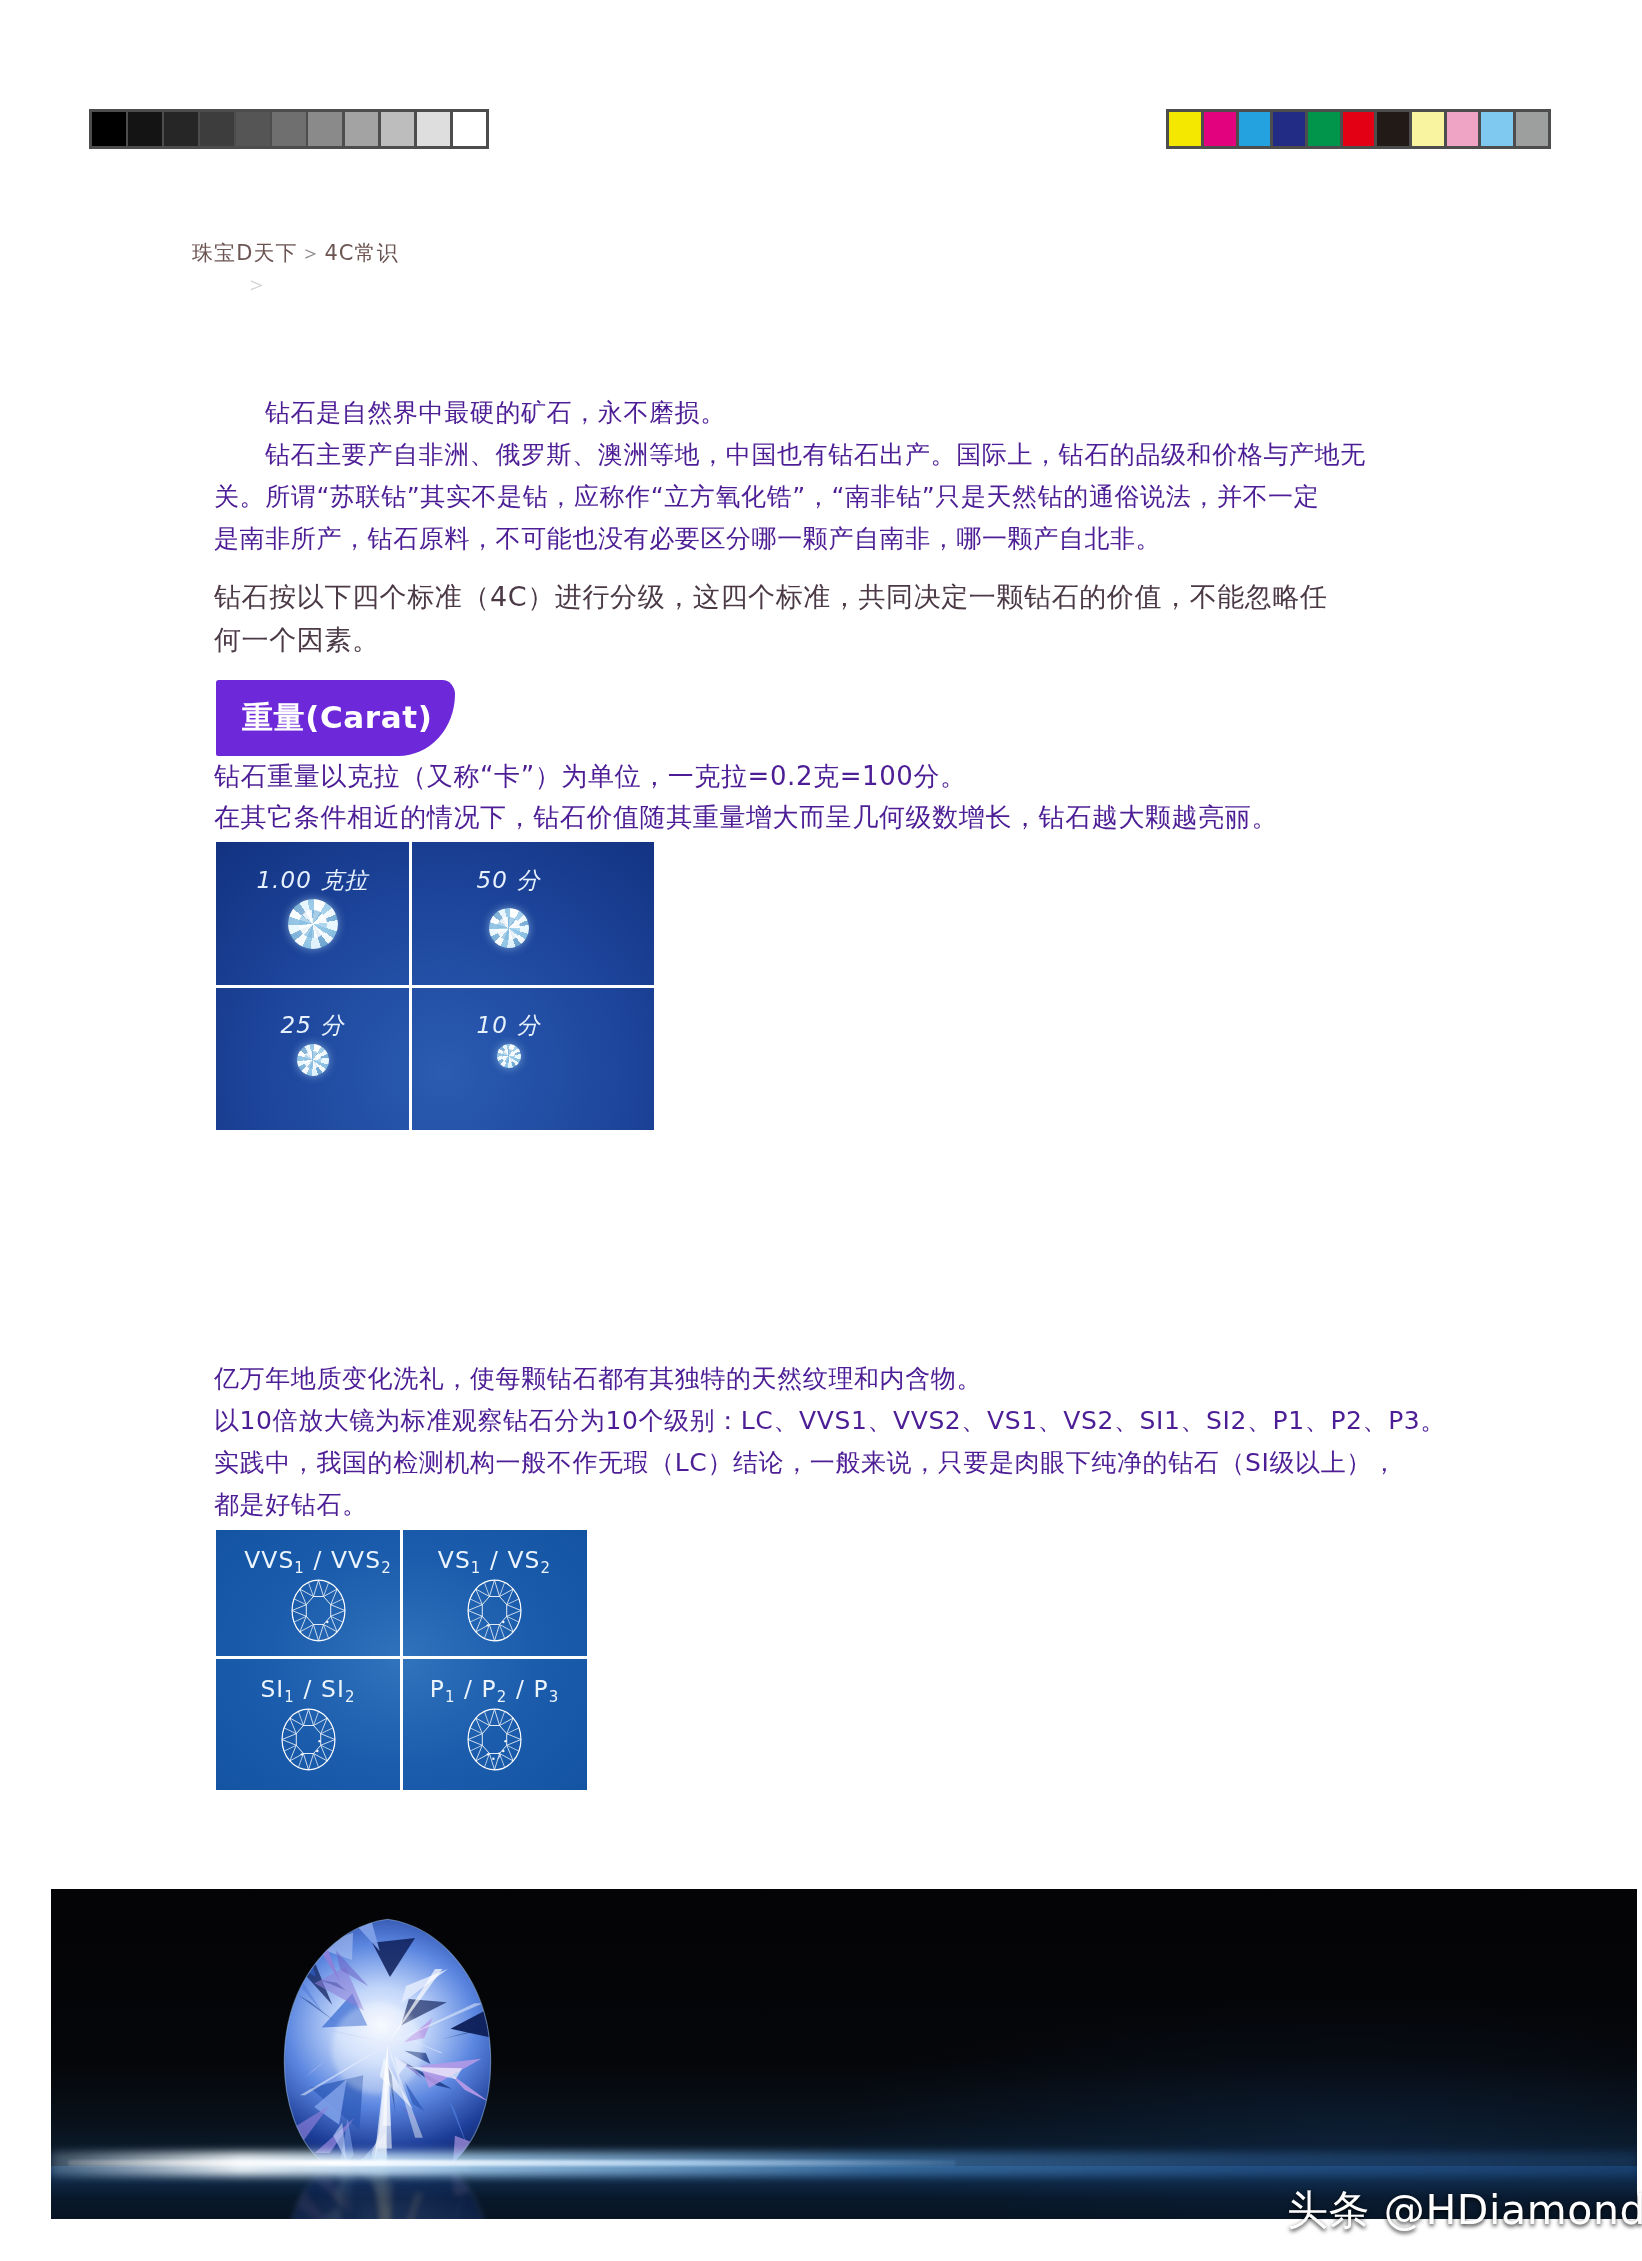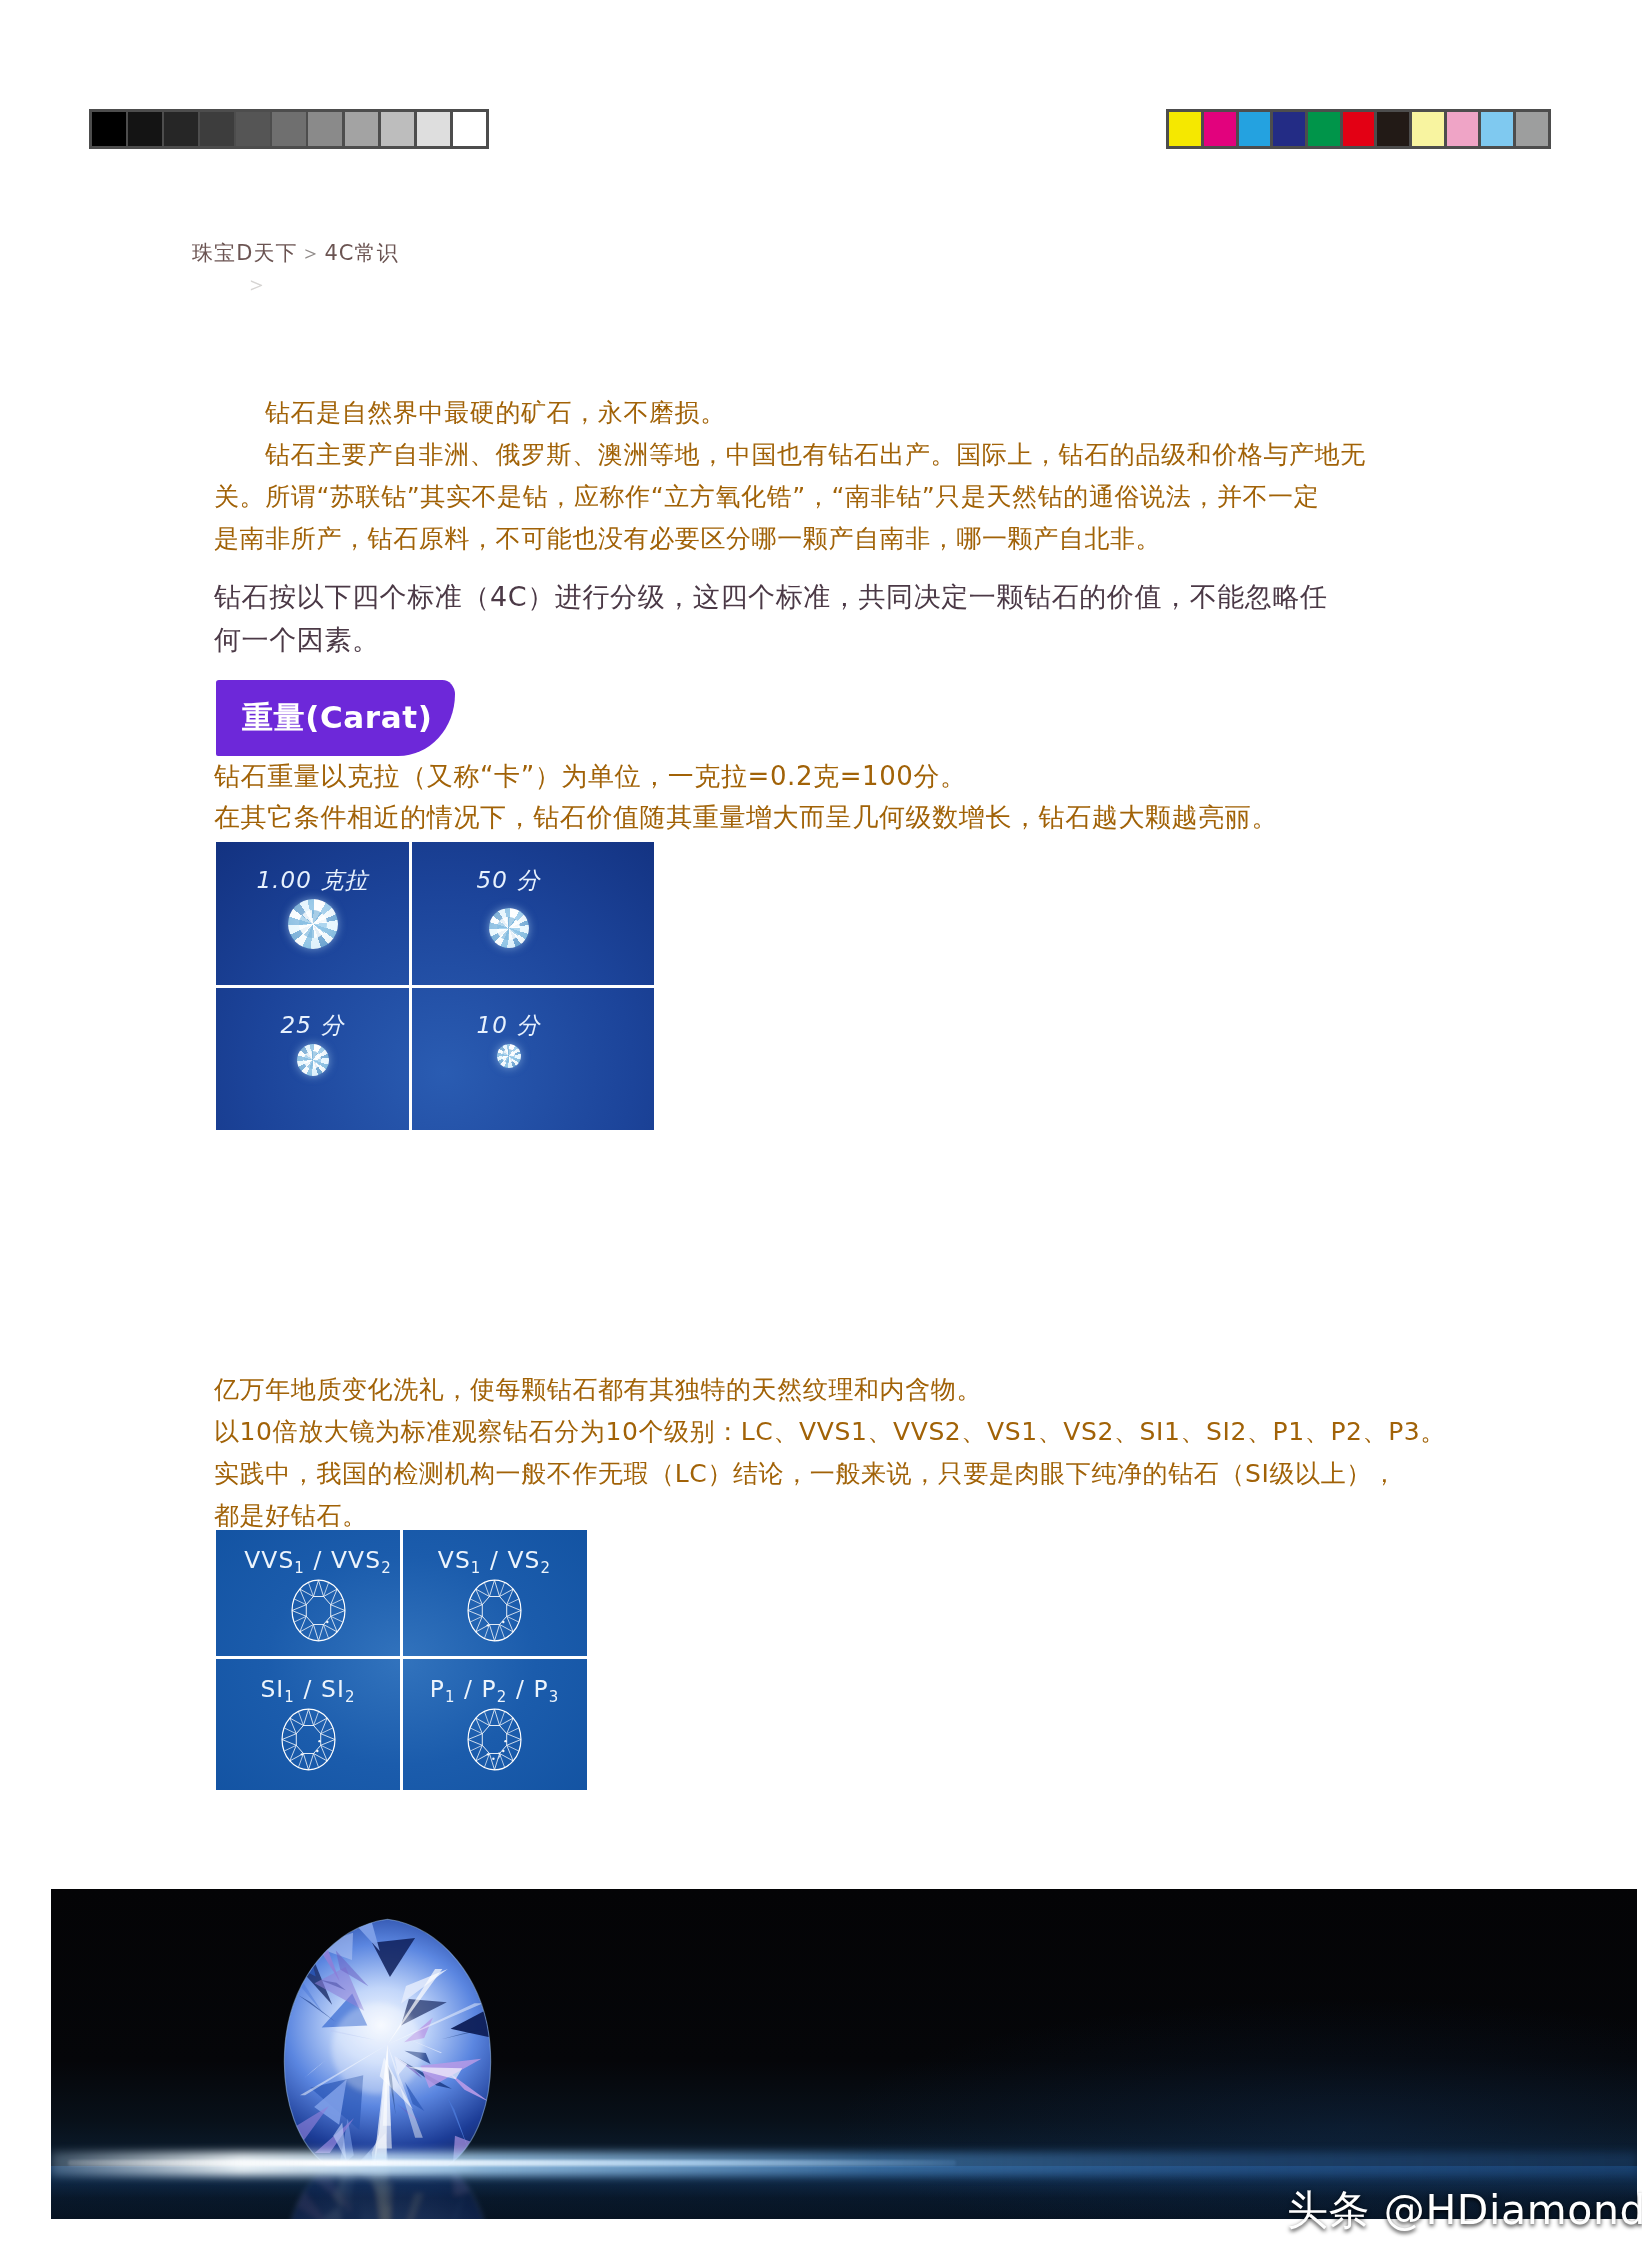--- a/index.html
+++ b/index.html
@@ -14,28 +14,28 @@
   .cal-cell{flex:1;height:100%;}
 
   
   #breadcrumb{position:absolute;left:192px;top:239px;font-size:21px;color:#6b5452;
               letter-spacing:1.1px;white-space:nowrap;}
   #breadcrumb .sep{color:#8f8a88;margin:0 2.3px;}
   #breadcrumb-ghost{position:absolute;left:245px;top:269px;font-size:23px;color:#d6d4d2;}
 
   
   .textblock{position:absolute;left:214px;white-space:nowrap;}
-  .tline{height:42px;line-height:42px;font-size:25px;color:#a16207;letter-spacing:0.6px;}
+  .tline{height:42px;line-height:42px;font-size:25px;color:#4c1d95;letter-spacing:0.6px;}
   .tline.indent{padding-left:51px;}
   #intro{top:392px;}
   #highlight{top:575px;}
   #highlight .tline{height:43px;line-height:43px;font-size:27px;color:#4b3946;}
   #carat-text{top:756px;}
   #carat-text .tline{height:41px;line-height:41px;font-size:26px;}
-  #clarity-text{top:1358px;margin-top:11px;}
+  #clarity-text{top:1358px;}
   #clarity-text .tline{height:42px;line-height:42px;font-size:25px;}
 
   
   .section-header{position:absolute;left:216px;height:76px;background:#6d28d9;color:#ffffff;
       display:flex;align-items:center;padding-left:26px;box-sizing:border-box;
       font-size:31px;font-weight:700;letter-spacing:0.6px;white-space:nowrap;
       border-radius:3.4px 15px 67px 2.3px / 3.4px 17px 73px 2.3px;}
   #carat-header{top:680px;width:239px;}
   #clarity-header{top:1282px;width:228px;}
 

